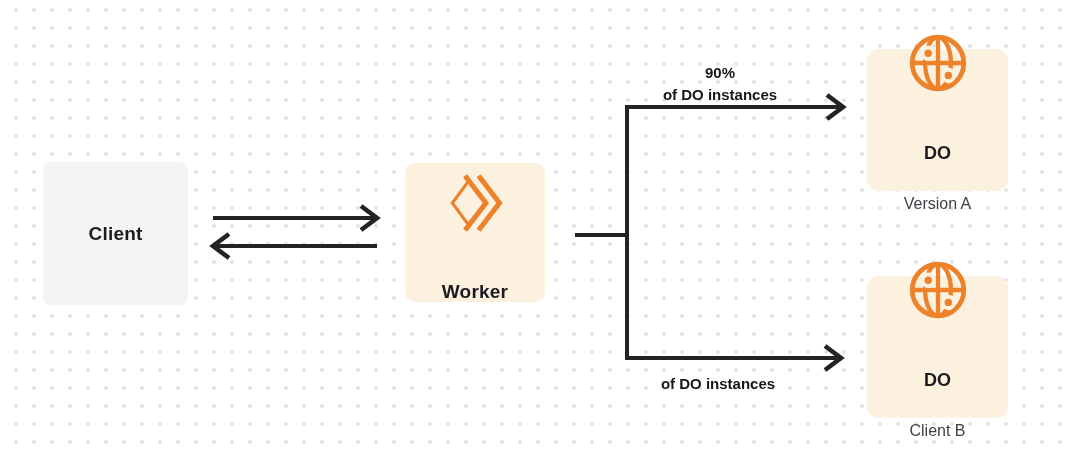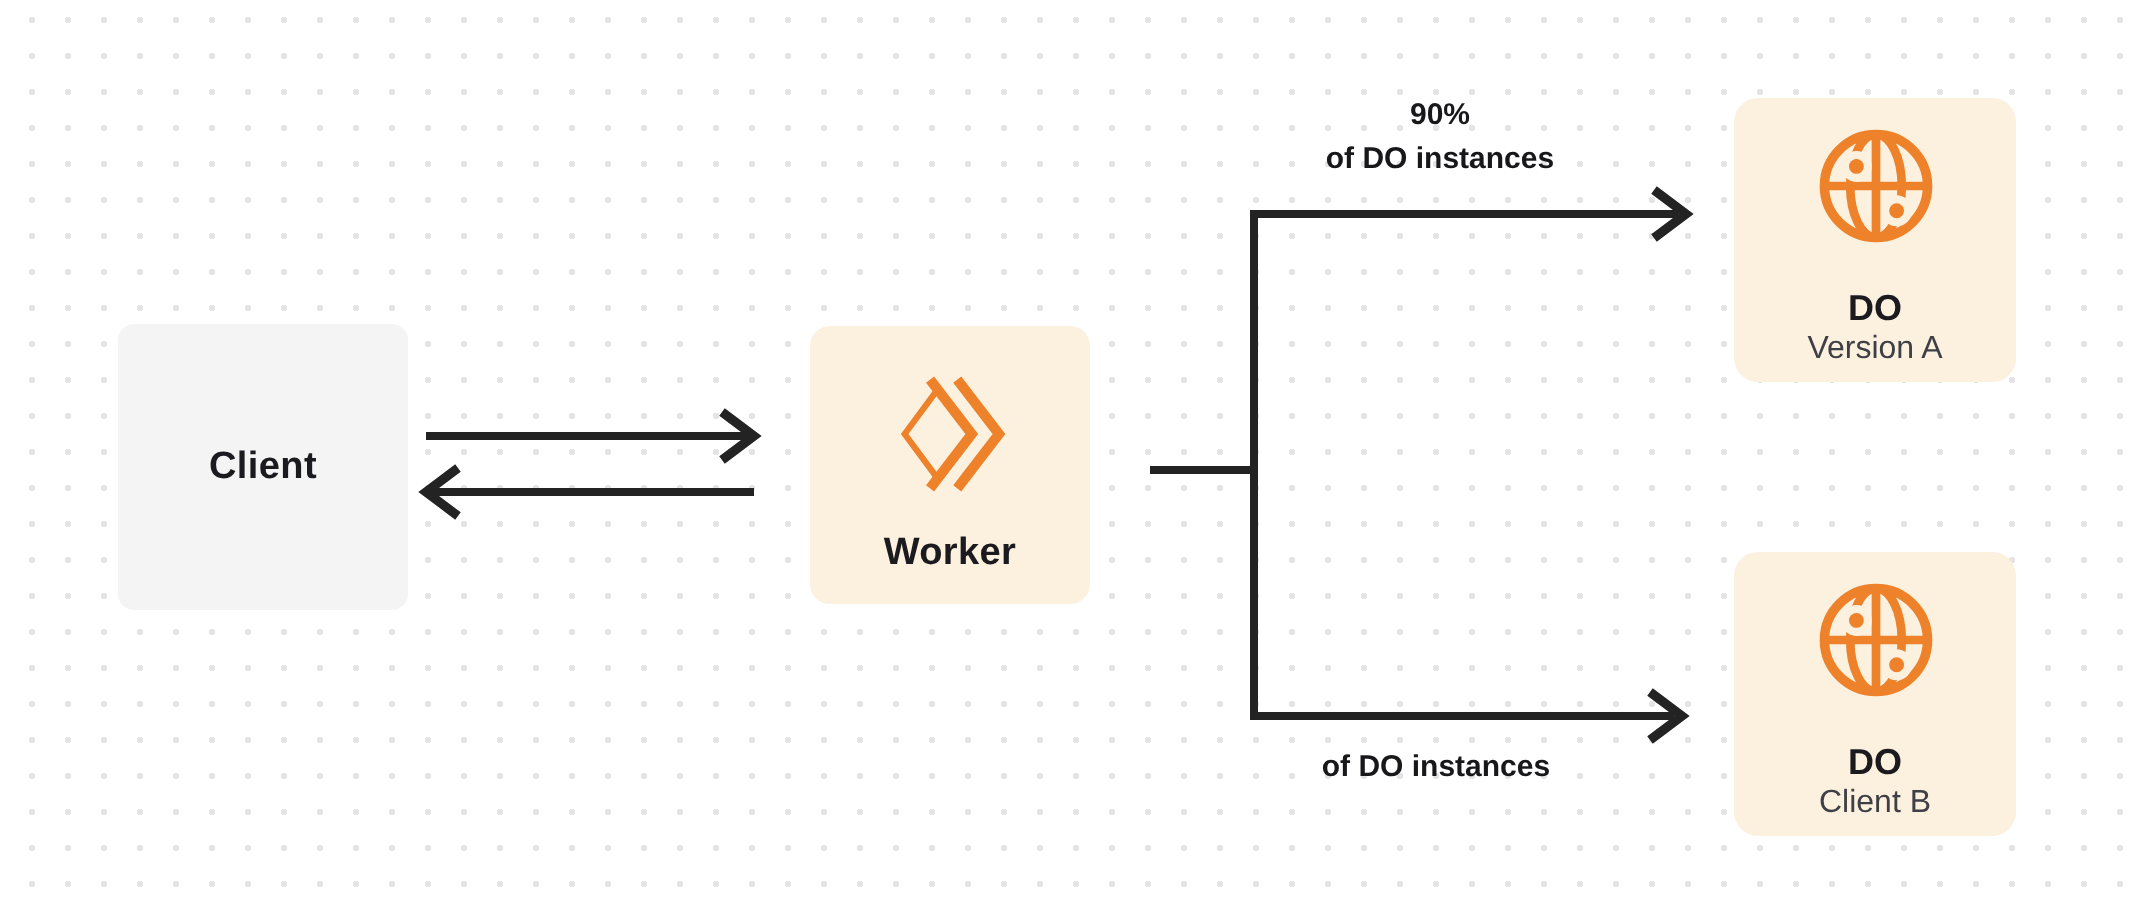--- a/index.html
+++ b/index.html
@@ -19,23 +19,24 @@
     background-position: 7px 1px;
   }
   .node {
     position: absolute;
     display: flex;
     flex-direction: column;
     align-items: center;
     justify-content: center;
     text-align: center;
     box-sizing: border-box;
+    gap: 30px;
   }
   .client-box {
-    left: 59px; top: 162px;
+    left: 43px; top: 162px;
     width: 145px; height: 143px;
     background: #f4f4f5;
     border-radius: 8px;
   }
   .client-box .node-label {
     font-size: 19px;
     font-weight: 700;
     color: #1b1b1f;
     letter-spacing: 0.2px;
   }
@@ -76,21 +77,21 @@
   }
   .edge-label {
     position: absolute;
     width: 220px;
     text-align: center;
     font-size: 15px;
     font-weight: 600;
     color: #18181b;
     line-height: 22px;
   }
-  .label-90 { left: 610px; top: 47px; }
+  .label-90 { left: 610px; top: 62px; }
   .label-10 { left: 608px; top: 373px; }
   .edges-svg {
     position: absolute;
     left: 0; top: 0;
     pointer-events: none;
   }
   .edges-svg line {
     stroke: #232323;
     stroke-width: 4;
   }

